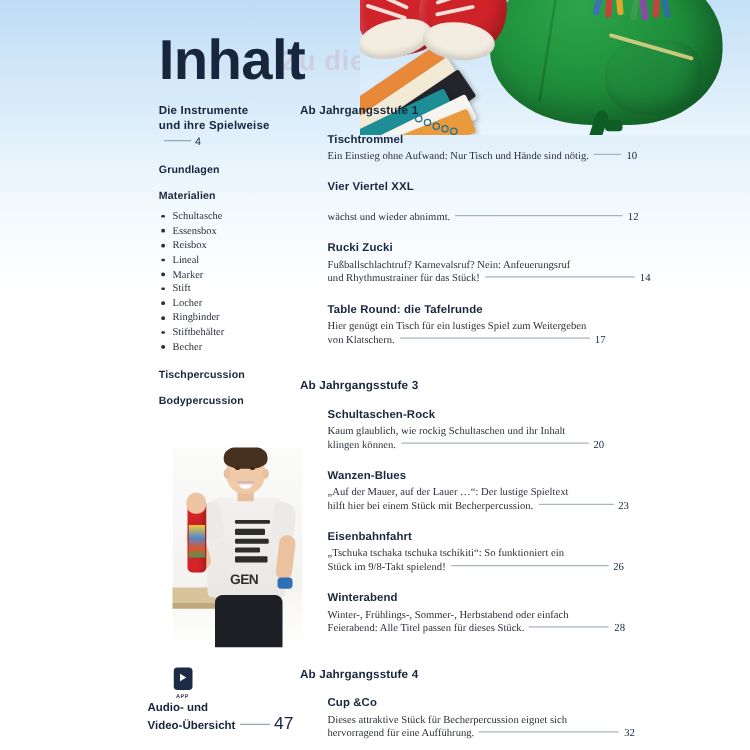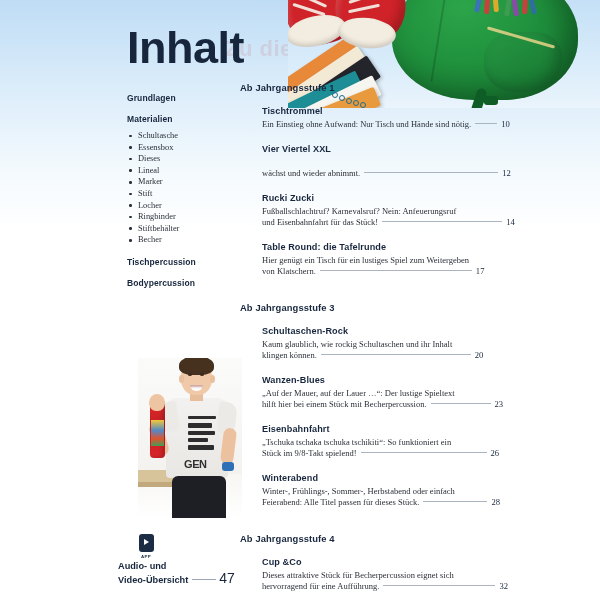--- a/index.html
+++ b/index.html
@@ -200,29 +200,33 @@
     <div class="lace" style="left:6px;top:2px;width:34px;transform:rotate(24deg);"></div>
     <div class="lace" style="left:4px;top:12px;width:34px;transform:rotate(18deg);"></div>
     <div class="lace" style="left:60px;top:0px;width:32px;transform:rotate(-18deg);"></div>
     <div class="lace" style="left:60px;top:11px;width:32px;transform:rotate(-12deg);"></div>
   </div>
 
   <div class="inhalt">Inhalt</div>
 
   <div class="col-left">
 
+    <div class="sec-head">
+      <span>Die Instrumente</span><br>
+      <span>und ihre Spielweise</span><span class="ln"></span><span class="pg">4</span>
+    </div>
 
     <div class="sub-head">Grundlagen</div>
 
     <div class="sub-head">Materialien</div>
 
     <ul class="bullets">
       <li>Schultasche</li>
       <li>Essensbox</li>
-      <li>Dieses</li>
+      <li>Reisbox</li>
       <li>Lineal</li>
       <li>Marker</li>
       <li>Stift</li>
       <li>Locher</li>
       <li>Ringbinder</li>
       <li>Stiftbehälter</li>
       <li>Becher</li>
     </ul>
 
     <div class="sub-head">Tischpercussion</div>
@@ -284,21 +288,21 @@
             <div class="e-desc">
               <span class="e-last"><span>Ein Einstieg ohne Aufwand: Nur Tisch und Hände sind nötig.</span><span class="rule" style="width: 22px;"></span><span class="pg">10</span></span>
             </div>
           </div>
           <div class="entry">
             <div class="e-title">Vier Viertel XXL</div>
             <div class="e-desc"><br><span class="e-last"><span>wächst und wieder abnimmt.</span><span class="rule" style="width: 134px;"></span><span class="pg">12</span></span></div>
           </div>
           <div class="entry">
             <div class="e-title">Rucki Zucki</div>
-            <div class="e-desc"><span>Fußballschlachtruf? Karnevalsruf? Nein: Anfeuerungsruf</span><br><span class="e-last"><span>und Eisenbahnfahrt für das Stück!</span><span class="rule" style="width: 120px;"></span><span class="pg">14</span></span></div>
+            <div class="e-desc"><span>Fußballschlachtruf? Karnevalsruf? Nein: Anfeuerungsruf</span><br><span class="e-last"><span>und Rhythmustrainer für das Stück!</span><span class="rule" style="width: 120px;"></span><span class="pg">14</span></span></div>
           </div>
           <div class="entry">
             <div class="e-title">Table Round: die Tafelrunde</div>
             <div class="e-desc"><span>Hier genügt ein Tisch für ein lustiges Spiel zum Weitergeben</span><br><span class="e-last"><span>von Klatschern.</span><span class="rule" style="width: 152px;"></span><span class="pg">17</span></span></div>
           </div>
         </div>
         <div class="grp-block">
           <div class="grp-title stufe">Ab Jahrgangsstufe 3</div>
           <div class="entry">
             <div class="e-title">Schultaschen-Rock</div>

